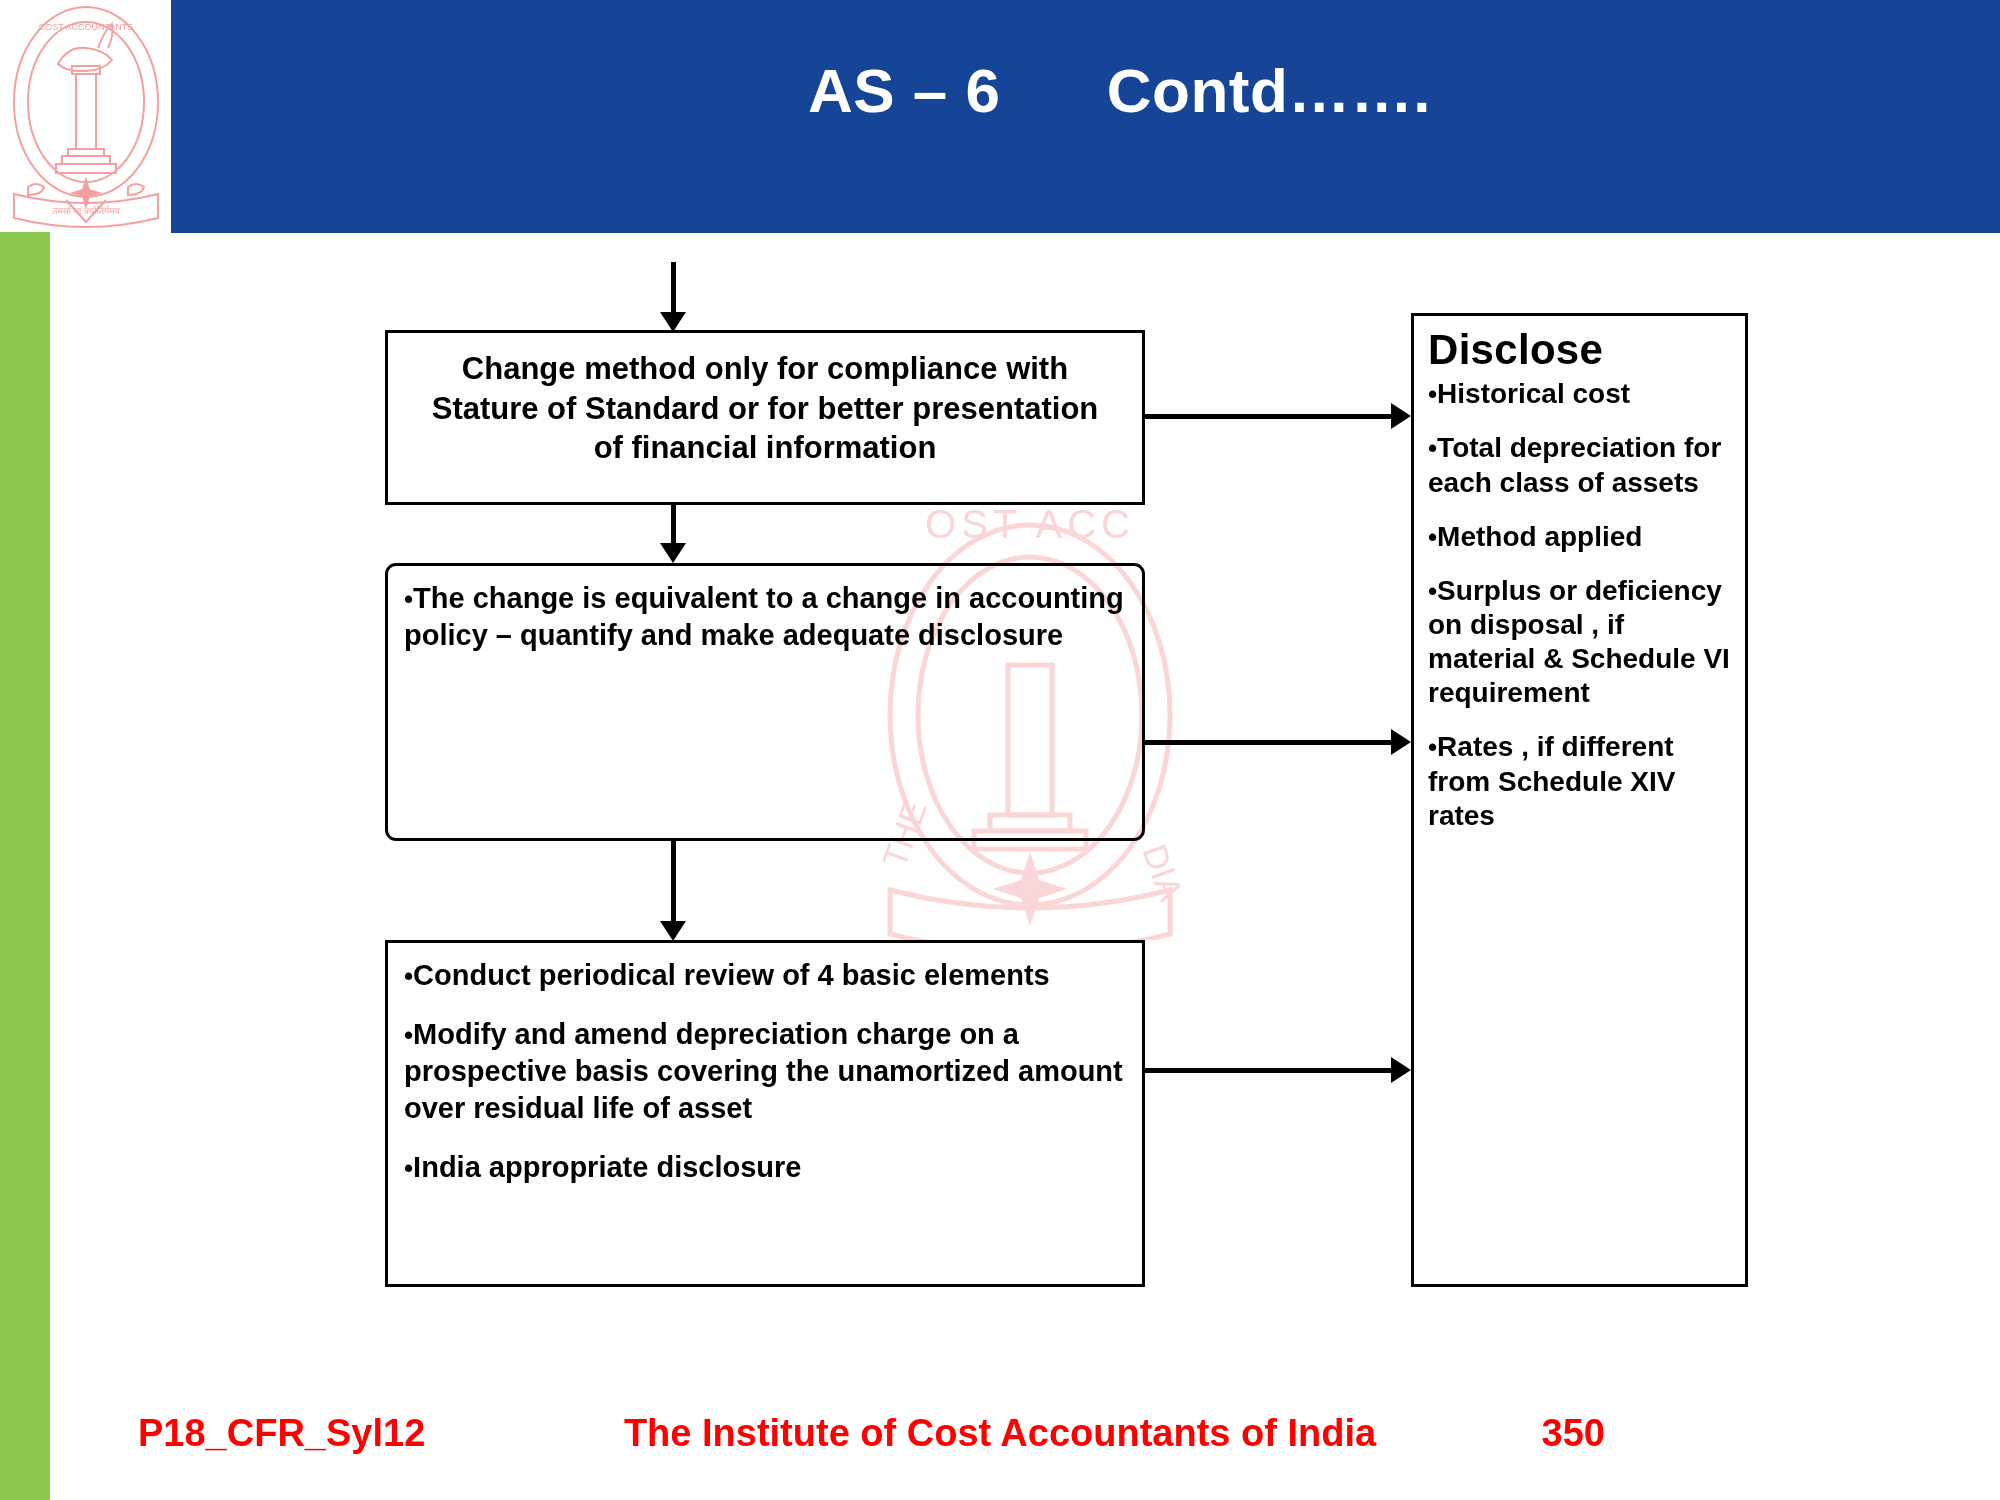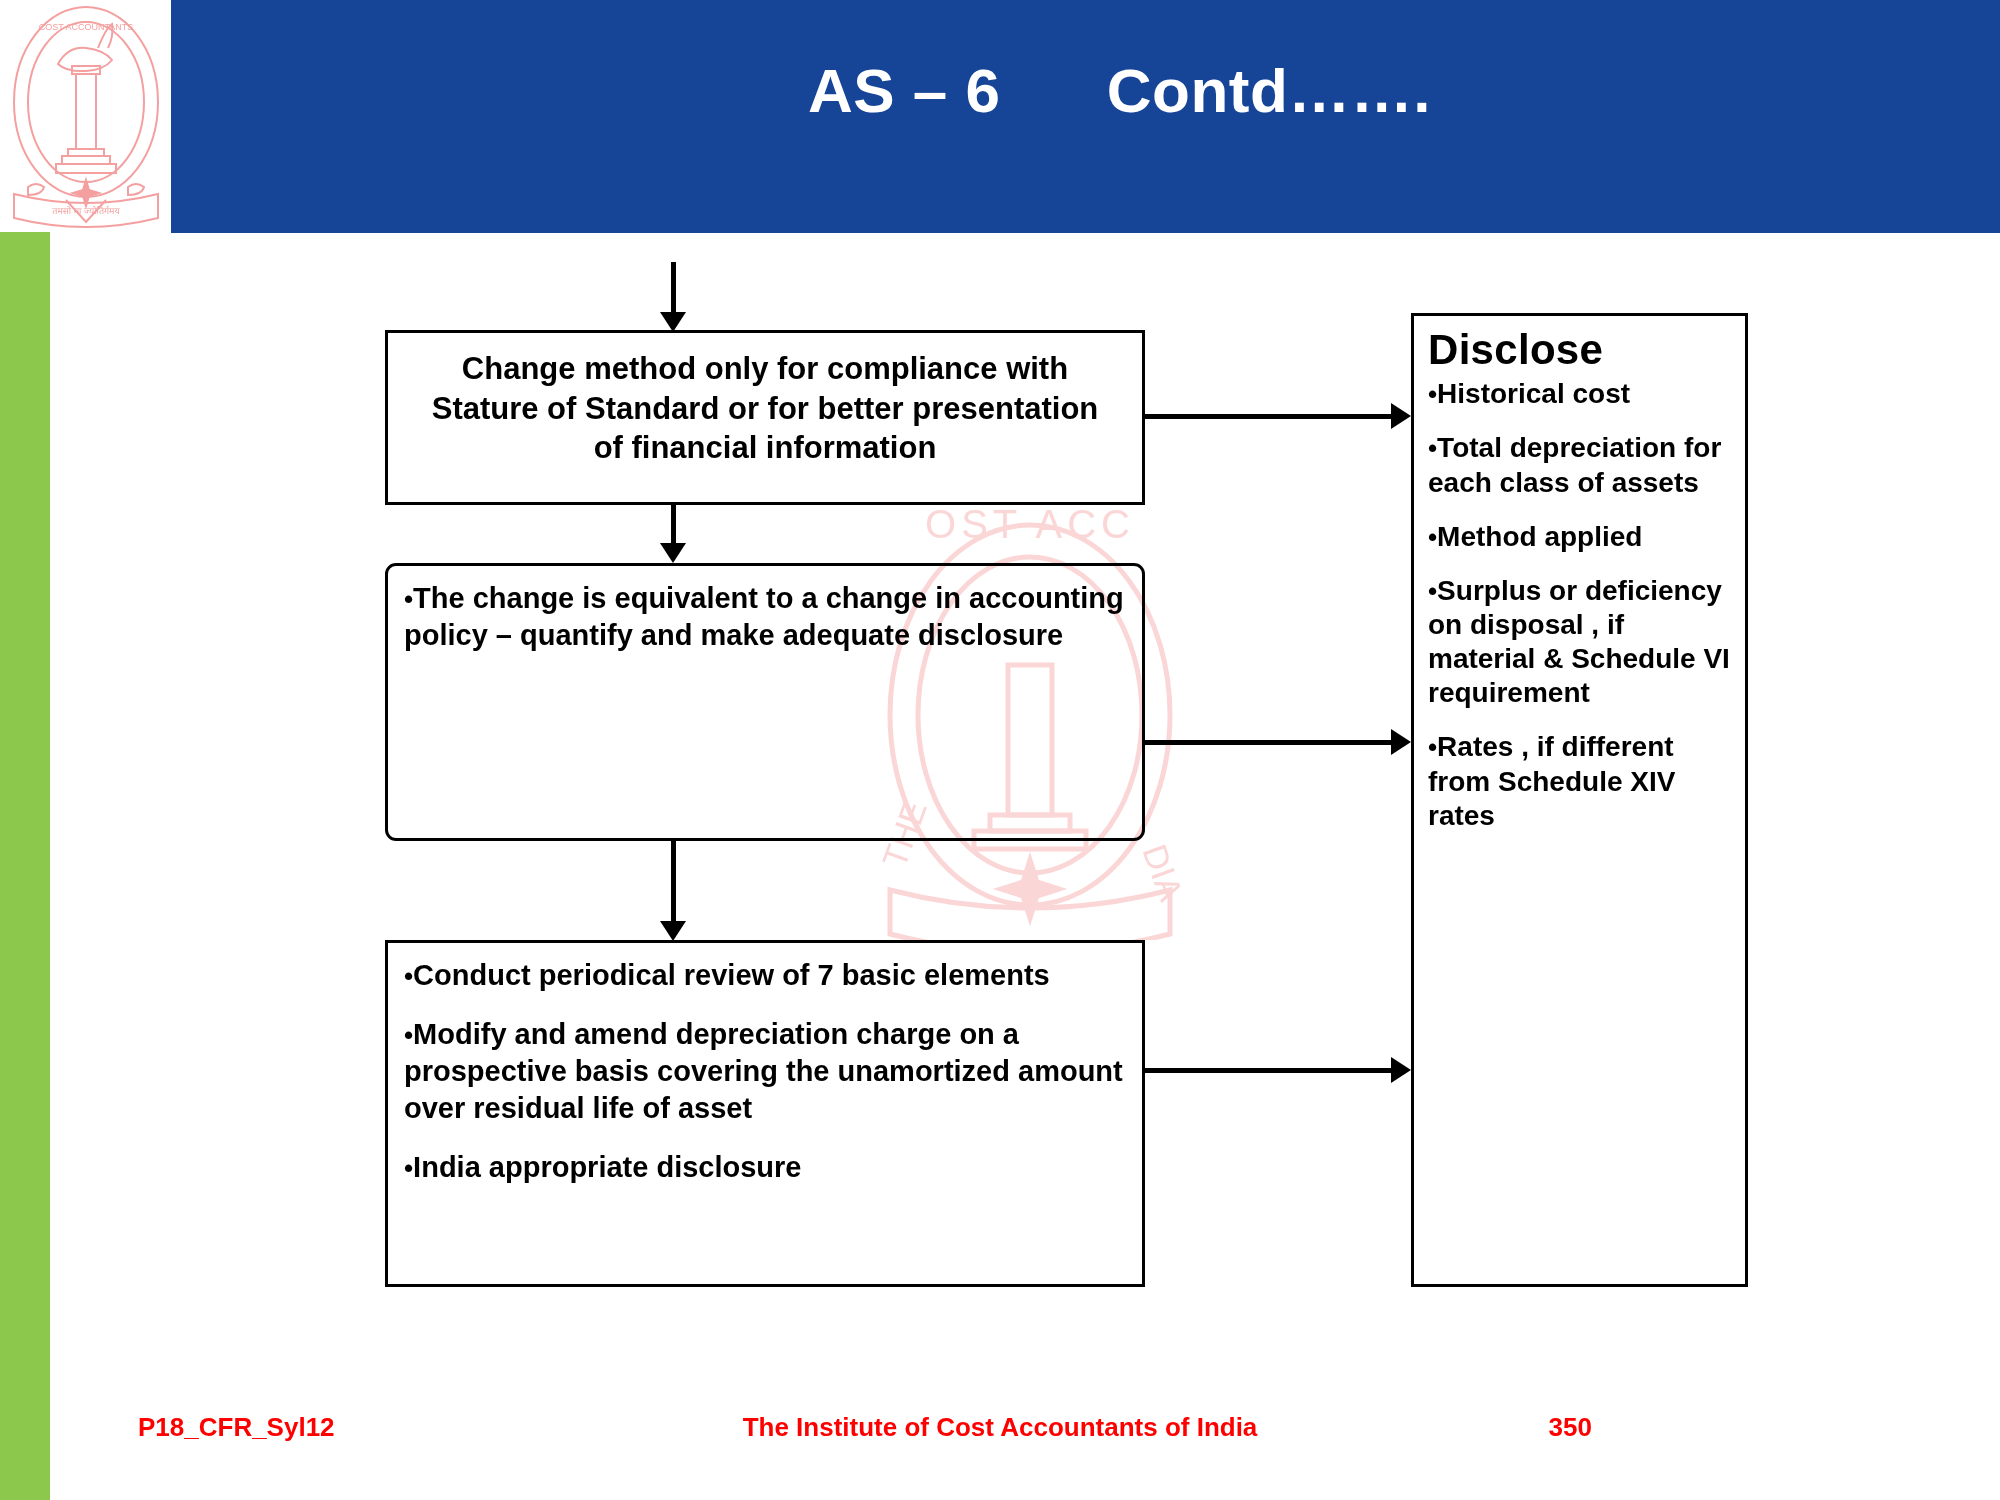--- a/index.html
+++ b/index.html
@@ -161,23 +161,24 @@
   }
 
   
   #footer {
     position: absolute;
     left: 0;
     top: 1412px;
     width: 1660px;
     height: 50px;
     color: #FF0000;
-    font-size: 26px;
-    font-weight: bold;
-    font-family: "Liberation Sans", sans-serif;
+    font-size: 38px;
+    font-weight: bold;
+    font-family: "Liberation Sans", sans-serif;
+    padding-left: 13px;
   }
   #footer-code  { position: absolute; left: 138px;  top: 0; }
   #footer-inst  { position: absolute; left: 0; top: 0; width: 2000px; text-align: center; }
   #footer-page  { position: absolute; right: 68px; top: 0; }
 </style>
 </head>
 <body>
 
 <div id="header-bar"></div>
 <div id="slide-title">AS – 6      Contd…….</div>
@@ -250,21 +251,21 @@
   <span class="line">Change method only for compliance with</span>
   <span class="line">Stature of Standard or for better presentation</span>
   <span class="line">of financial information</span>
 </div>
 
 <div class="flow-box" id="box-equivalent-change">
   <p class="bullet-para"><span class="dot">•</span><span>The change is equivalent to a change in accounting policy – quantify and make adequate disclosure</span></p>
 </div>
 
 <div class="flow-box" id="box-periodical-review">
-  <p class="bullet-para"><span class="dot">•</span><span>Conduct periodical review of 7 basic elements</span></p>
+  <p class="bullet-para"><span class="dot">•</span><span>Conduct periodical review of 4 basic elements</span></p>
   <p class="bullet-para"><span class="dot">•</span><span>Modify and amend depreciation charge on a prospective basis covering the unamortized amount over residual life of asset</span></p>
   <p class="bullet-para"><span class="dot">•</span><span>India appropriate disclosure</span></p>
 </div>
 
 <div class="flow-box" id="box-disclose">
   <div id="disclose-heading">Disclose</div>
   <p class="bullet-para"><span class="dot">•</span><span>Historical cost</span></p>
   <p class="bullet-para"><span class="dot">•</span><span>Total depreciation for each class of assets</span></p>
   <p class="bullet-para"><span class="dot">•</span><span>Method applied</span></p>
   <p class="bullet-para"><span class="dot">•</span><span>Surplus or deficiency on disposal , if material &amp; Schedule VI requirement</span></p>

